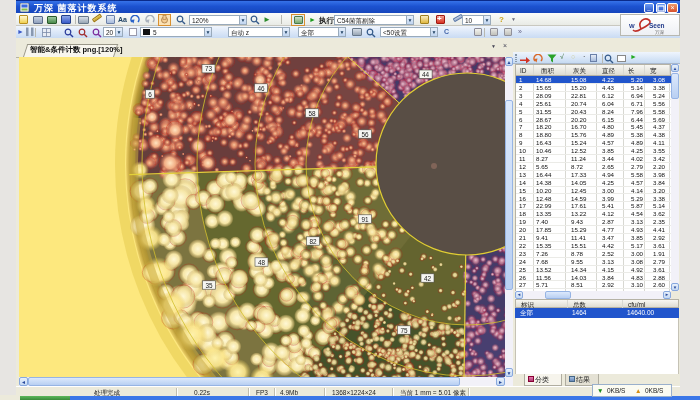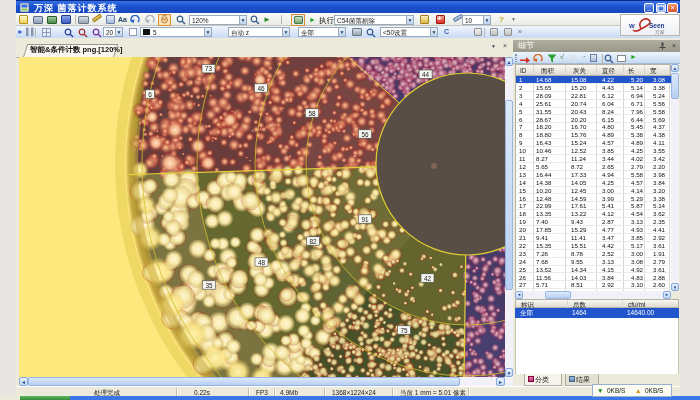--- a/index.html
+++ b/index.html
@@ -95,21 +95,21 @@
 <div class="combo" style="left:173px;top:1.5px;width:58px;height:10px">120%<div class="dd">▼</div></div>
 <svg class="abs" style="left:234px;top:2px" width="10" height="10">
       <circle cx="4" cy="4" r="2.8" fill="none" stroke="#345a8a" stroke-width="1.2"></circle>
       <line x1="6.2" y1="6.2" x2="9" y2="9" stroke="#345a8a" stroke-width="1.4"></line>
     </svg>
 <div class="txt" style="left:247px;top:2px;color:#2a8a2a;font-size:8px">►</div>
 <div class="sep" style="left:265px"></div>
 <div class="abs" style="left:275px;top:0.5px;width:14px;height:12px;border:1px solid #d89030;background:#e8eef2"></div>
 <div class="abs" style="left:278px;top:2.5px;width:9px;height:8px;background:linear-gradient(#cfe0c8,#7aa870);border:1px solid #4a7a4a;border-radius:1px;"></div>
 <div class="txt" style="left:293px;top:2.5px;font-size:7px;color:#1a9a1a">►</div>
-<div class="txt" style="left:303px;top:2.5px;font-size:7.5px;font-weight:normal;color:#111">执行</div>
+<div class="txt" style="left:303px;top:2.5px;font-size:7.5px;font-weight:bold;color:#111">执行</div>
 <div class="combo" style="left:318px;top:1.5px;width:80px;height:10px">C54菌落剔除<div class="dd">▼</div></div>
 <div class="abs" style="left:404px;top:2px;width:9px;height:9px;background:linear-gradient(#f8ecc0,#e0b840);border:1px solid #a08020;border-radius:1px;"></div>
 <div class="abs" style="left:420px;top:2px;width:9px;height:9px;background:linear-gradient(#f0a090,#d83020);border:1px solid #a01810;border-radius:1px;"></div>
 <div class="txt" style="left:421px;top:1px;font-size:8px;font-weight:bold;color:#fff">+</div>
 <div class="abs" style="left:437px;top:3px;width:10px;height:4px;background:linear-gradient(#d8e2f0,#88a0c8);border:1px solid #5a78a8;border-radius:1px;transform:rotate(-30deg)"></div>
 <div class="combo" style="left:446px;top:1.5px;width:29px;height:10px">10<div class="dd">▼</div></div>
 <div class="txt" style="left:483px;top:1.5px;font-size:8px;font-weight:bold;color:#c8a018">?</div>
 <div class="txt" style="left:495px;top:3px;font-size:5px;color:#667">▼</div>
 </div>
 
@@ -2015,25 +2015,20 @@
 </div>
 
 <div class="sb" style="left:19px;top:377px;width:486px;height:9px">
  <div class="sbbtn" style="left:0;top:0;width:9px;height:9px;font-size:5px;line-height:8px">◄</div>
  <div class="sbthumb" style="left:9px;top:0;width:432px;height:9px"></div>
  <div class="sbbtn" style="left:477px;top:0;width:9px;height:9px;font-size:5px;line-height:8px">►</div>
 </div>
 <div class="abs" style="left:505px;top:377px;width:8px;height:9px;background:#f2f1f8"></div>
 
 <div id="panel">
- <div id="phead">细节 <svg style="position:absolute;right:14px;top:2px" width="7" height="8">
-        <rect x="2.5" y="0.5" width="2" height="4" fill="#444"></rect>
-        <line x1="0.5" y1="5.5" x2="6.5" y2="5.5" stroke="#444" stroke-width="1"></line>
-        <line x1="3.5" y1="5.5" x2="3.5" y2="8" stroke="#444" stroke-width="0.8"></line>
-      </svg><span style="position:absolute;right:4px;top:0;color:#333;font-size:7px">×</span></div>
  <div id="ptool">
       <div class="abs" style="left:2px;top:2px;width:2px;height:8px;border-left:1px dotted #89a;border-right:1px dotted #89a"></div>
 <svg class="abs" style="left:6px;top:2px" width="12" height="9">
         <path d="M1 5.5 L7 5.5 L7 3 L11 6.5 L7 9.5 L7 7 L1 7 Z" fill="#d23324"></path>
       </svg>
 <svg class="abs" style="left:20px;top:1.5px" width="11" height="10">
         <path d="M2 7 A 4 4 0 1 1 8 7" fill="none" stroke="#d86a2a" stroke-width="1.5"></path>
         <path d="M0.5 5 L3.5 8.5 L4.5 4.5 Z" fill="#d86a2a"></path>
       </svg>
 <svg class="abs" style="left:34px;top:2px" width="10" height="9">

